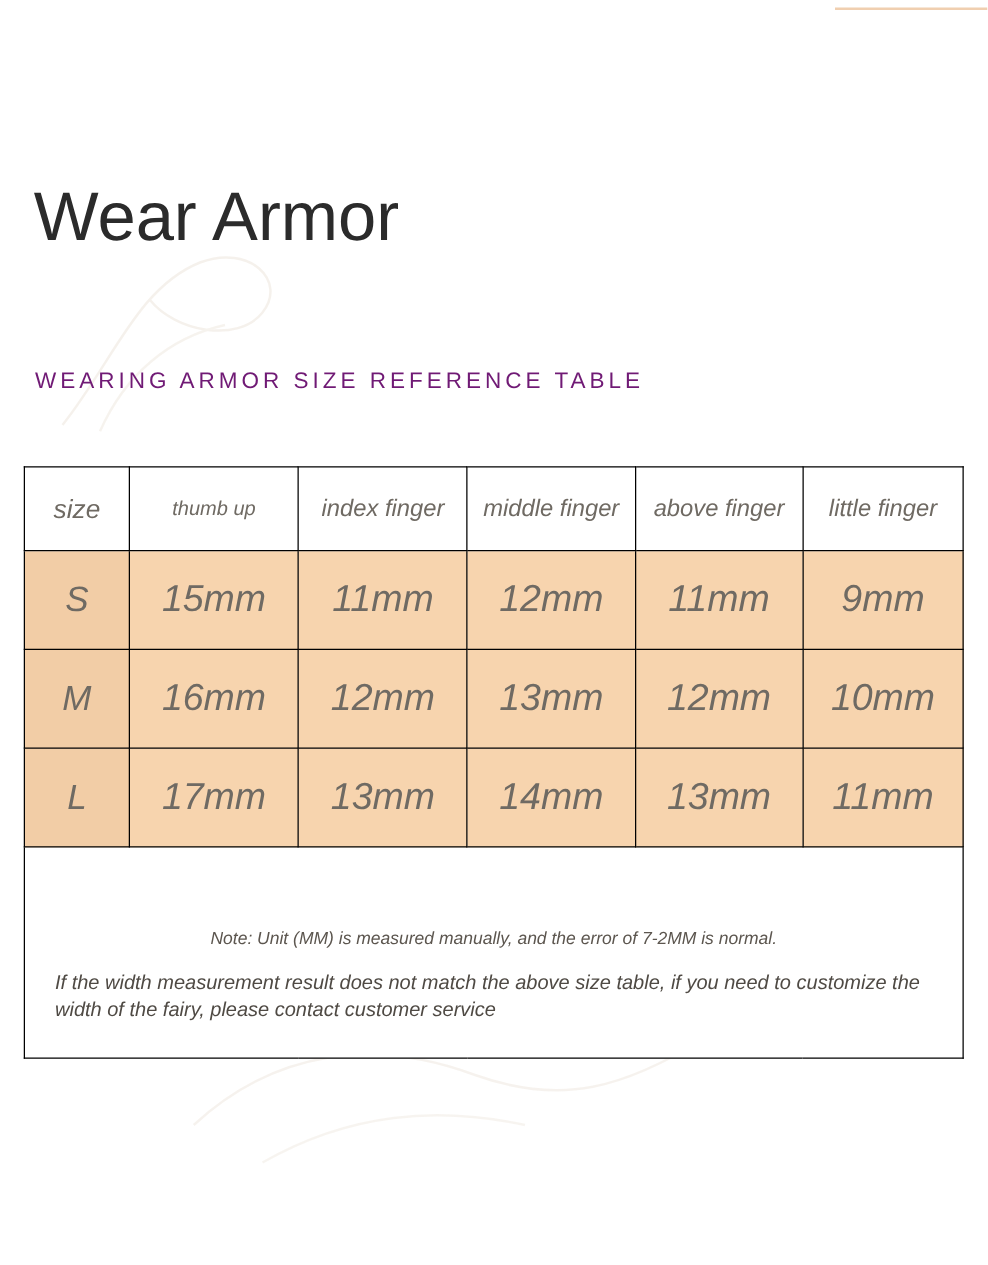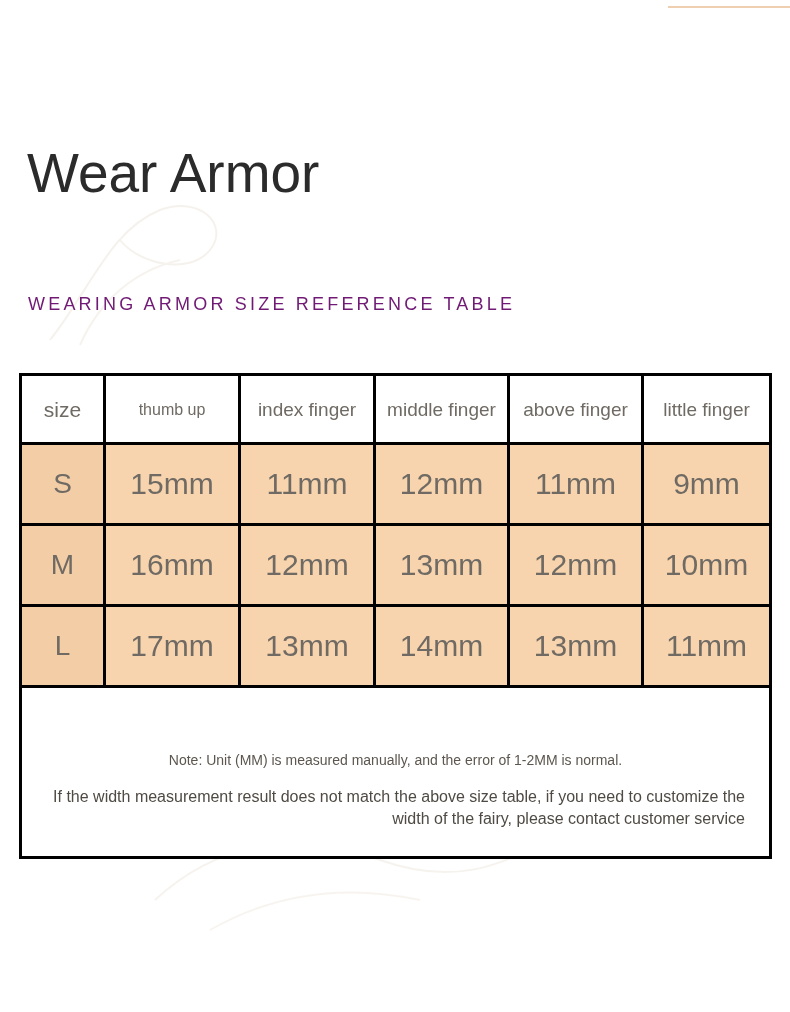--- a/index.html
+++ b/index.html
@@ -63,21 +63,22 @@
     left: 19px;
     top: 373px;
     width: 752px;
   }
   table.size-table {
     border-collapse: collapse;
     width: 752px;
     table-layout: fixed;
   }
   table.size-table, table.size-table td, table.size-table th {
-    border: 3px solid #000000;
+    border: 1px solid #000000;
+    font-style: italic;
   }
   table.size-table th, table.size-table td {
     padding: 0;
     text-align: center;
     vertical-align: middle;
     color: #6f6a63;
   }
   thead th {
     height: 66px;
     background: #ffffff;
@@ -117,21 +118,21 @@
   .note-line-1 {
     font-size: 14px;
     color: #5c564f;
     text-align: center;
     line-height: 20px;
   }
   .note-line-2 {
     margin-top: 16px;
     font-size: 16px;
     color: #4f4a44;
-    text-align: right;
+    text-align: left;
     line-height: 22px;
   }
   
   .wm {
     position: absolute;
     pointer-events: none;
     opacity: 0.5;
   }
   .wm-1 { left: 40px; top: 170px; width: 260px; height: 180px; }
   .wm-2 { left: 150px; top: 800px; width: 420px; height: 150px; }
@@ -199,21 +200,21 @@
           <td>13mm</td>
           <td>14mm</td>
           <td>13mm</td>
           <td>11mm</td>
         </tr>
       </tbody>
       <tfoot>
         <tr>
           <td colspan="6">
             <div class="note-box">
-              <div class="note-line-1">Note: Unit (MM) is measured manually, and the error of 1-2MM is normal.</div>
+              <div class="note-line-1">Note: Unit (MM) is measured manually, and the error of 7-2MM is normal.</div>
               <div class="note-line-2">If the width measurement result does not match the above size table, if you need to customize the width of the fairy, please contact customer service</div>
             </div>
           </td>
         </tr>
       </tfoot>
     </table>
   </div>
 
 </div>
 

